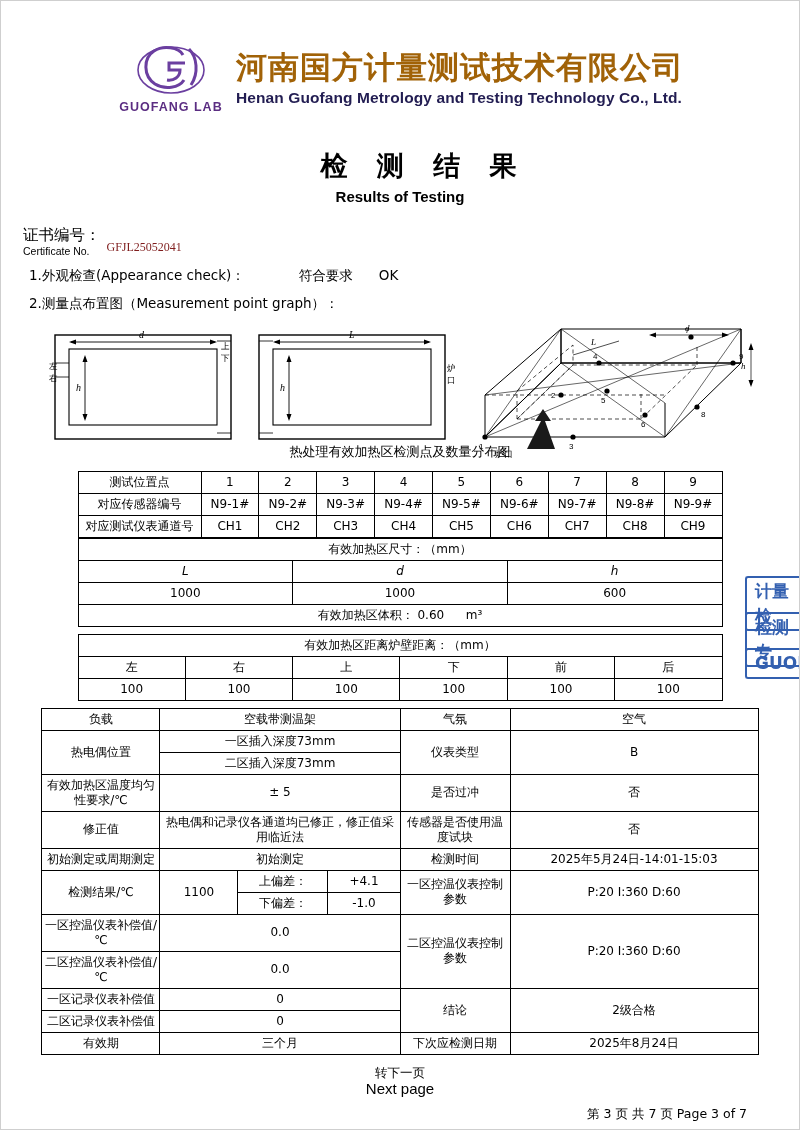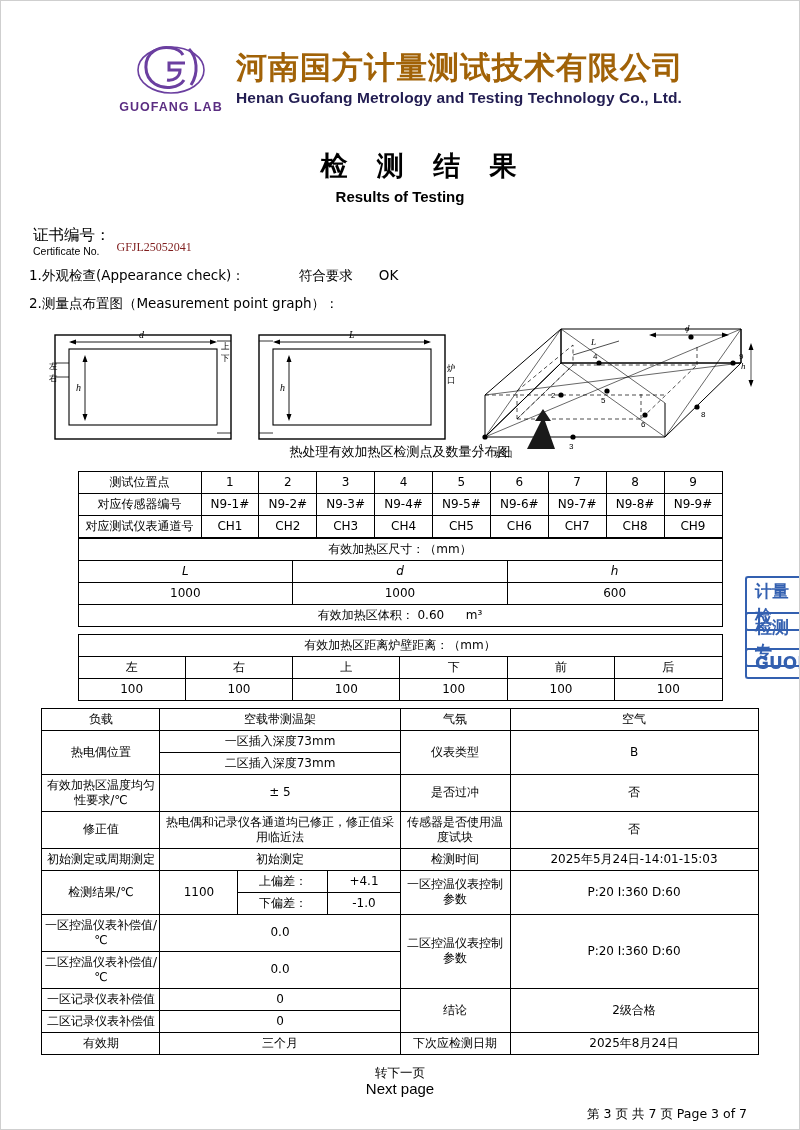--- a/index.html
+++ b/index.html
@@ -78,21 +78,21 @@
   }
   .doc-title-en {
     text-align: center;
     font-size: 15px;
     font-weight: bold;
     margin-top: 4px;
     color: #000;
   }
   
   .cert-row {
-    margin: 22px 0 0 32px;
+    margin: 22px 0 0 22px;
     display: flex;
     align-items: flex-end;
     gap: 6px;
   }
   .cert-label-cn {
     font-family: "DejaVu Sans", sans-serif;
     font-size: 15.5px;
     color: #000;
   }
   .cert-label-en {

